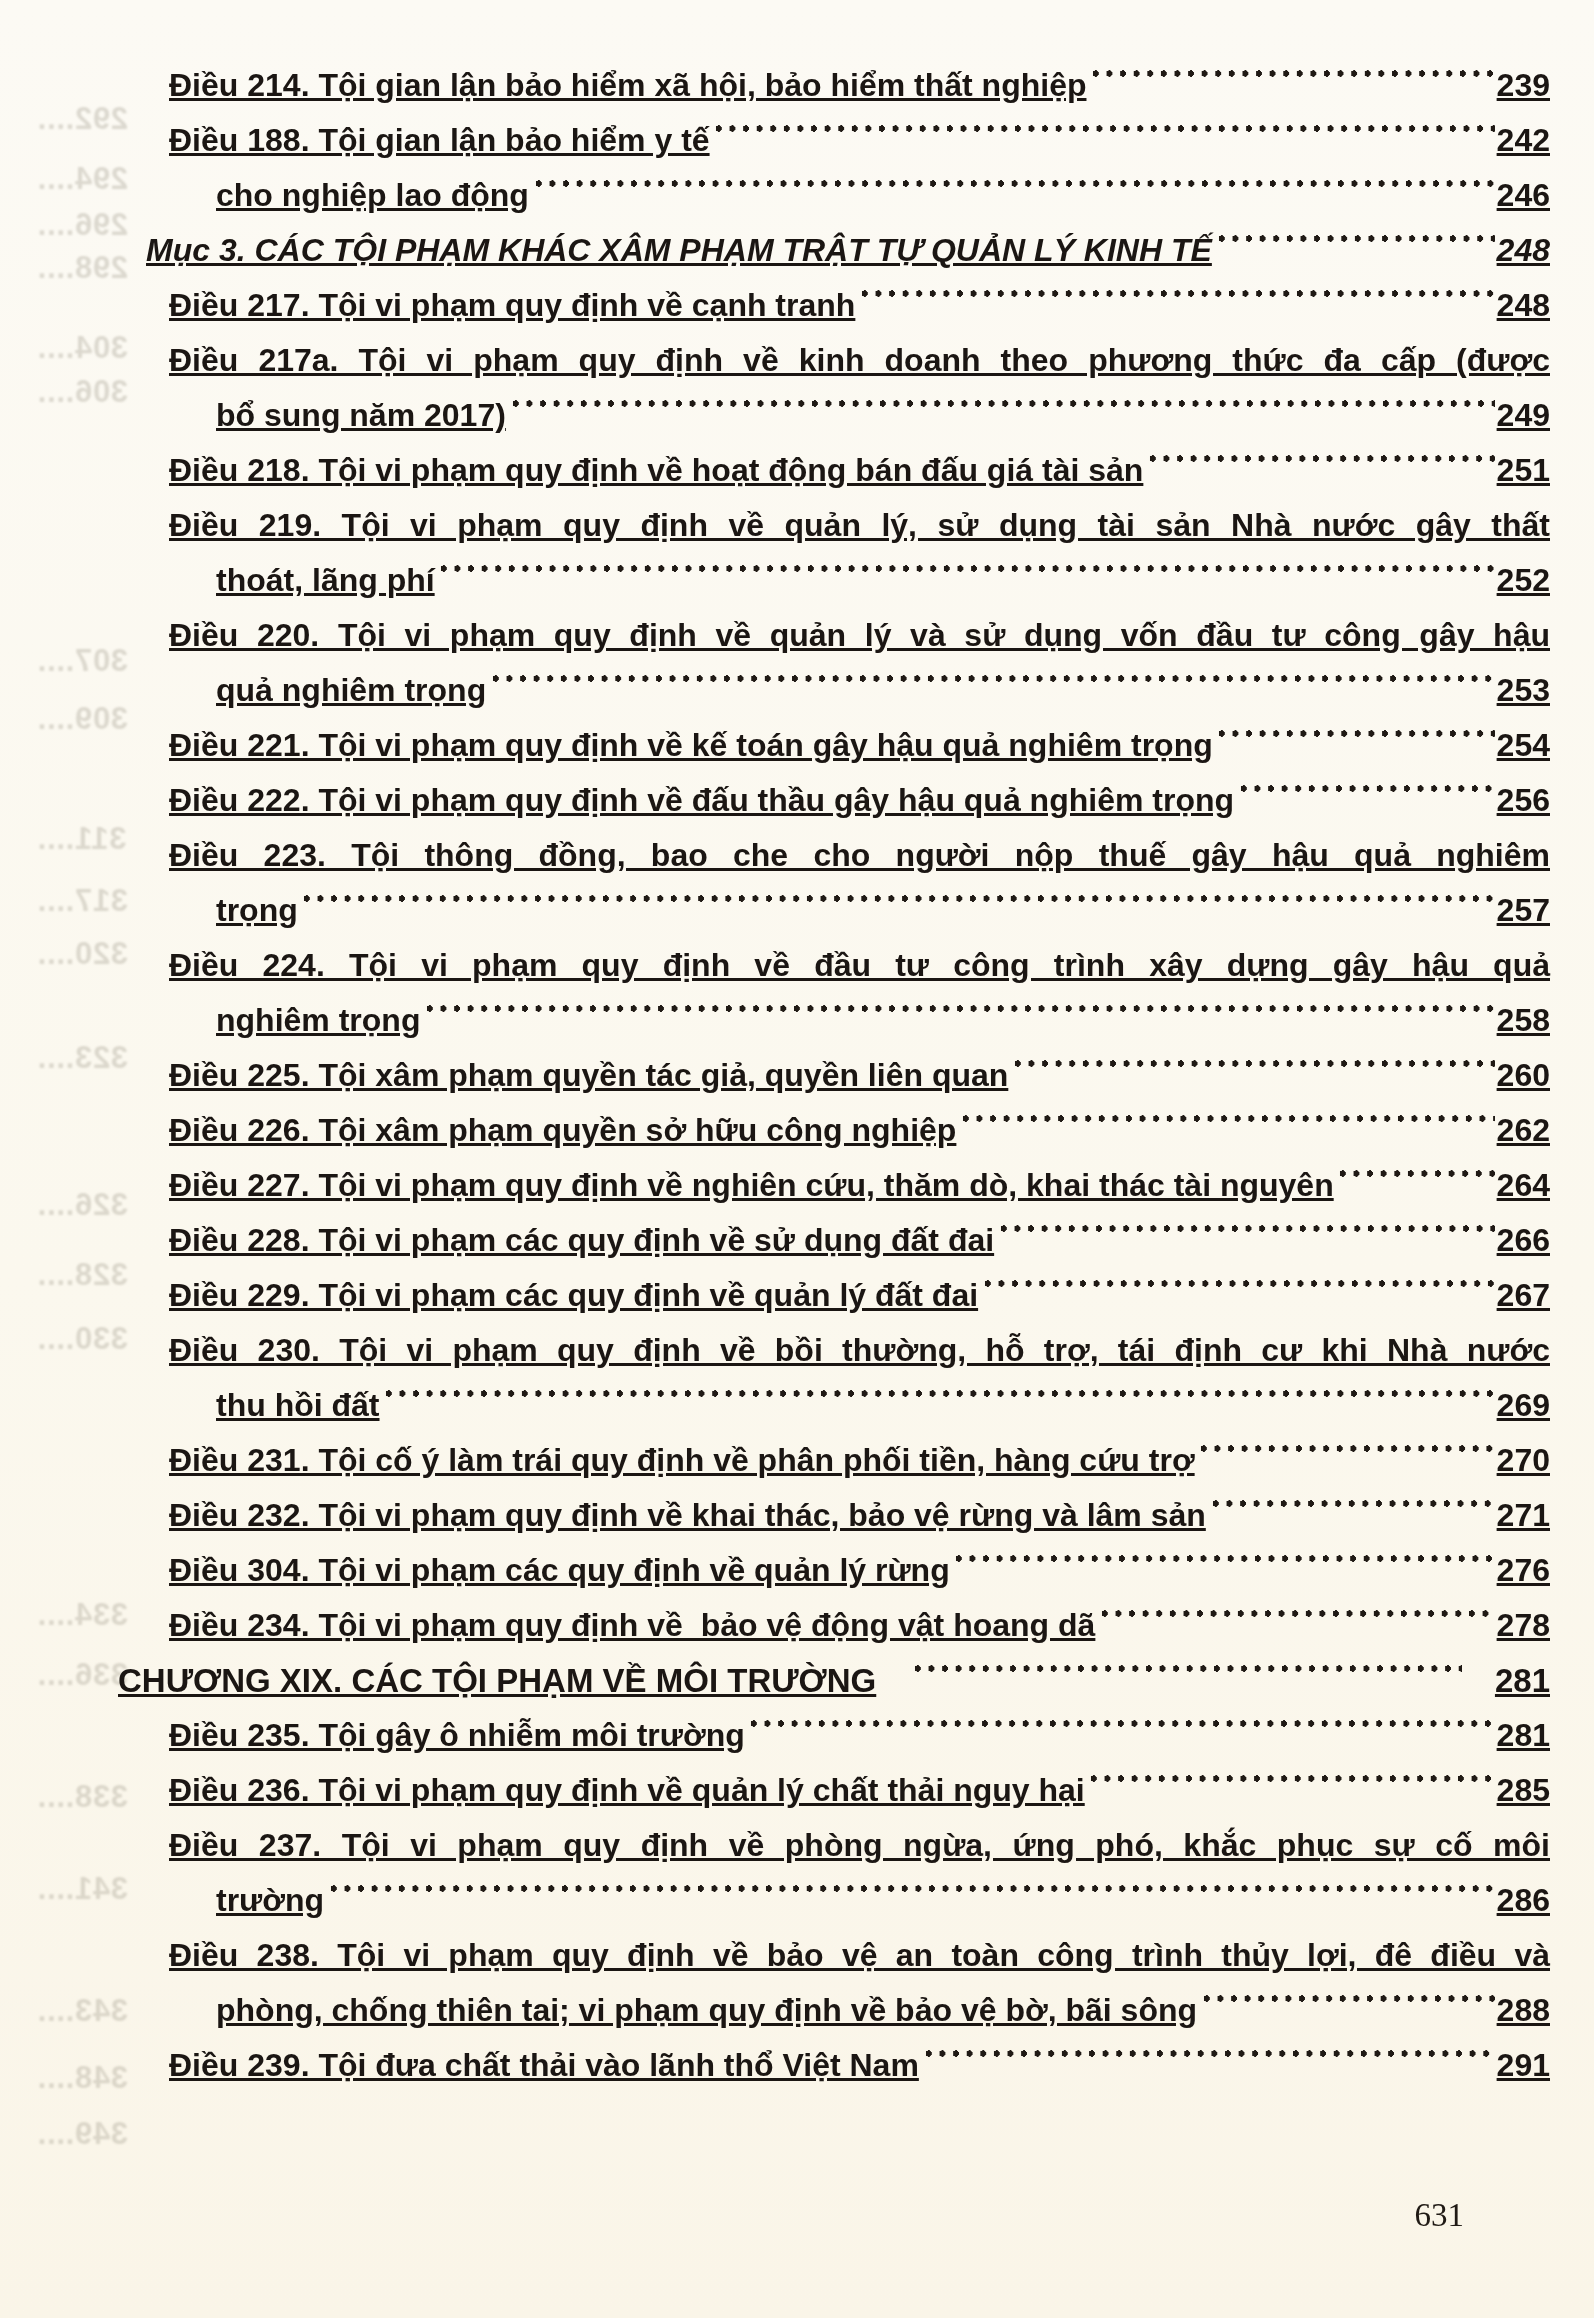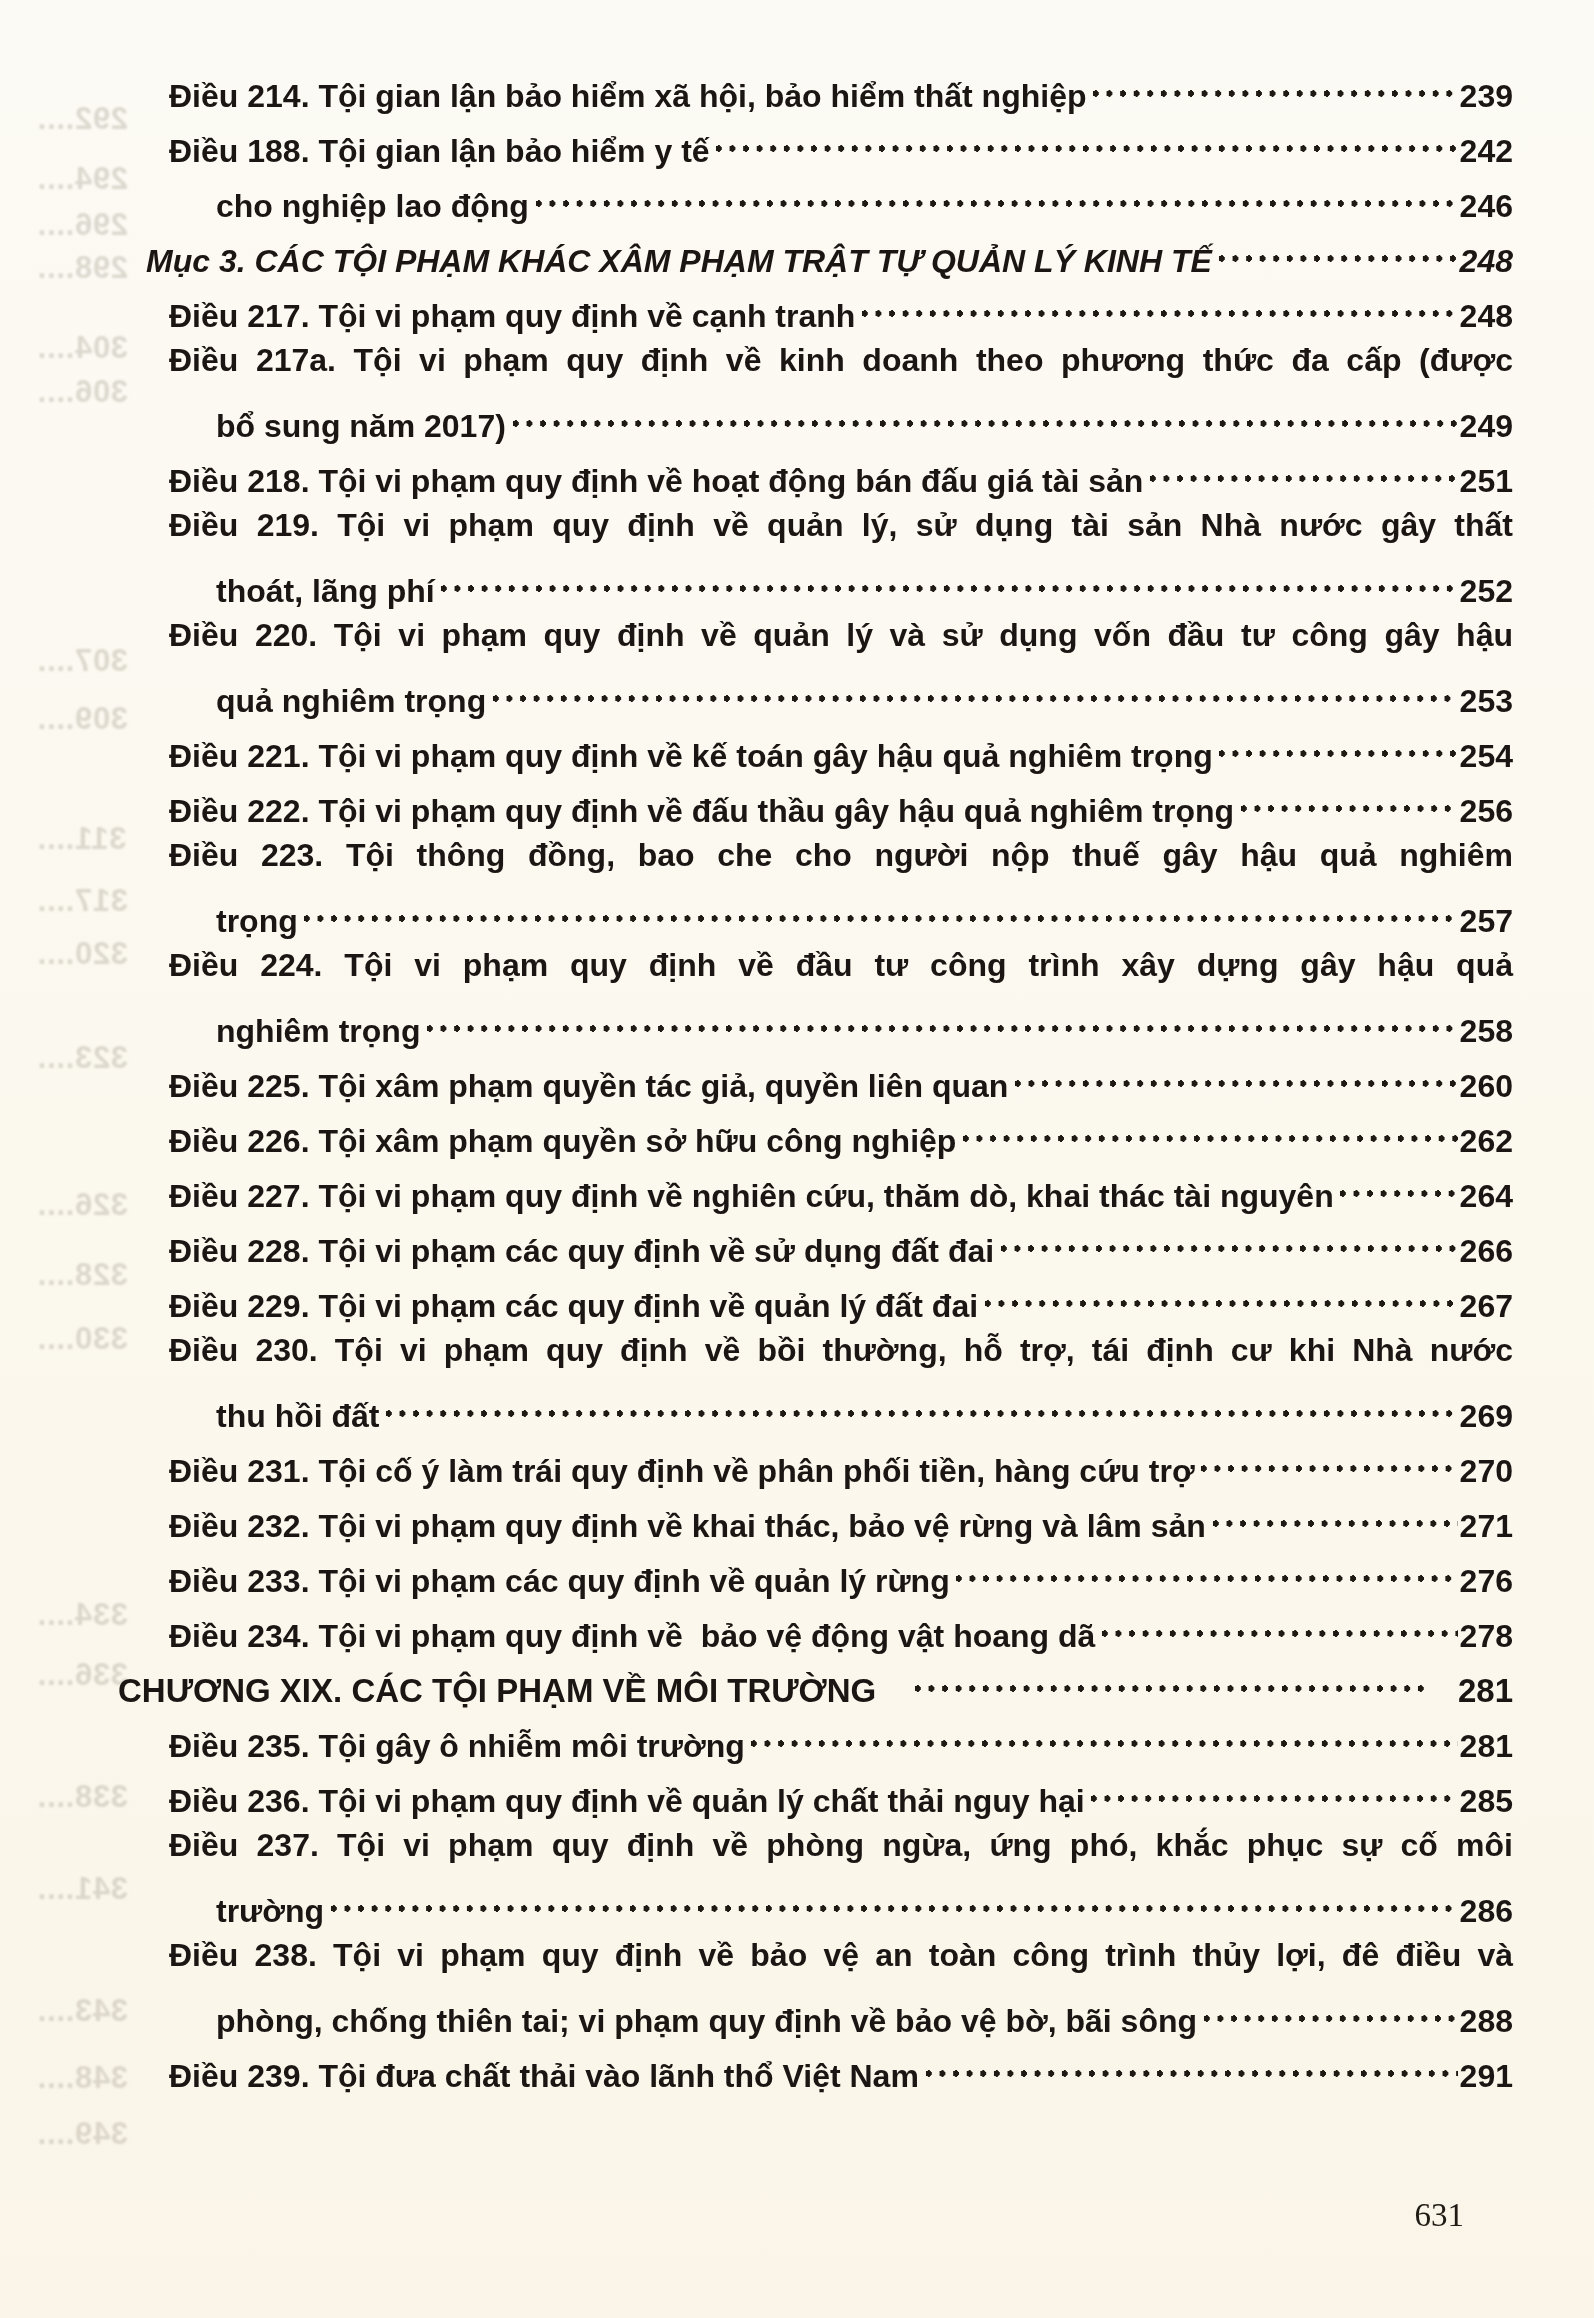--- a/index.html
+++ b/index.html
@@ -27,27 +27,28 @@
     filter:blur(0.9px);
     letter-spacing:0.7px;
     white-space:pre;
   }
   .toc{
     position:absolute;
     top:69px; left:0; right:0;
   }
   .line{
     display:flex;
-    align-items:center;
+    align-items:flex-start;
     height:55px;
     padding-left:169px;
-    padding-right:81px;
+    padding-right:44px;
     font-weight:bold;
     font-size:32px;
     line-height:1.06;
+    text-decoration:underline;
   }
   .line .txt{ white-space:pre; }
   .leader{
     flex:1 1 auto;
     min-width:24px;
     height:8.6px;
     margin:0 1.4px 6.4px 5.7px;
     background-image:radial-gradient(circle 3.1px at 3.6px 4.3px, #201a15 97%, rgba(0,0,0,0) 100%);
     background-size:13.6px 8.6px;
     background-repeat:repeat-x;
@@ -209,21 +210,21 @@
         <span class="txt">Điều 231. Tội cố ý làm trái quy định về phân phối tiền, hàng cứu trợ</span>
         <span class="leader"></span>
         <span class="pnum">270</span>
       </div>
       <div class="line entry">
         <span class="txt">Điều 232. Tội vi phạm quy định về khai thác, bảo vệ rừng và lâm sản</span>
         <span class="leader"></span>
         <span class="pnum">271</span>
       </div>
       <div class="line entry">
-        <span class="txt">Điều 233. Tội vi phạm các quy định về quản lý rừng</span>
+        <span class="txt">Điều 304. Tội vi phạm các quy định về quản lý rừng</span>
         <span class="leader"></span>
         <span class="pnum">276</span>
       </div>
       <div class="line entry">
         <span class="txt">Điều 234. Tội vi phạm quy định về  bảo vệ động vật hoang dã</span>
         <span class="leader"></span>
         <span class="pnum">278</span>
       </div>
       <div class="line chapter">
         <span class="txt">CHƯƠNG XIX. CÁC TỘI PHẠM VỀ MÔI TRƯỜNG</span>

